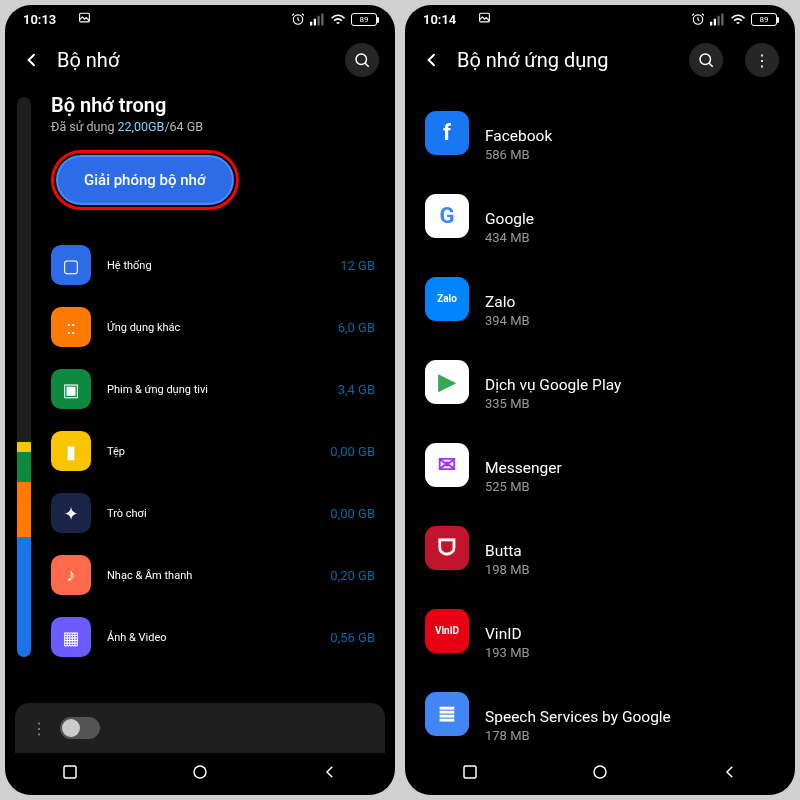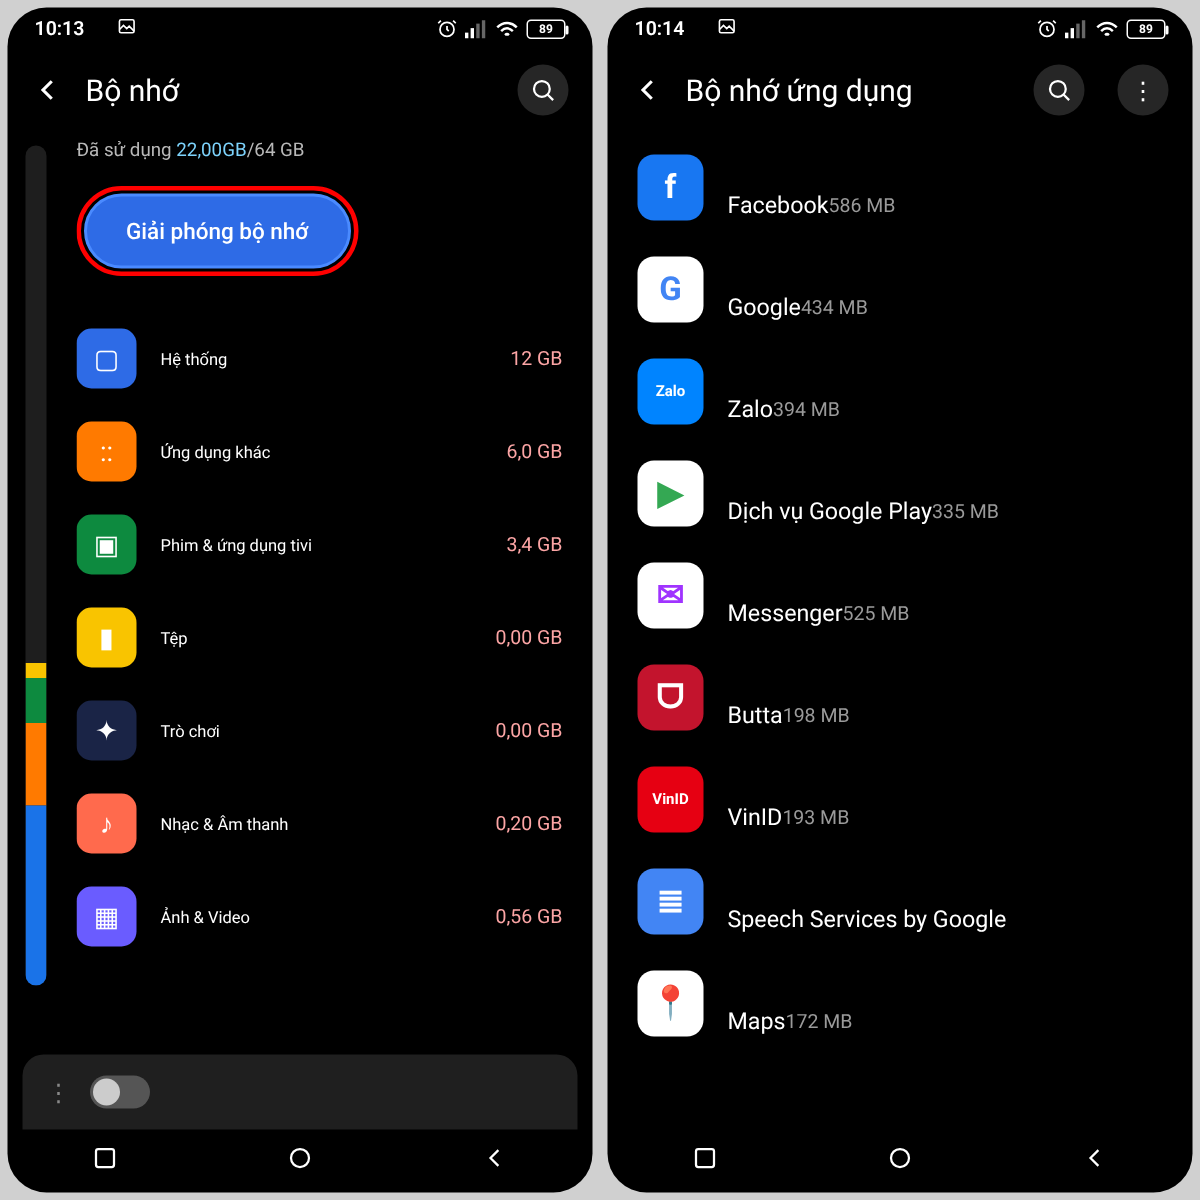--- a/index.html
+++ b/index.html
@@ -74,21 +74,21 @@
     border: 2px solid #4a8aff;
   }
   .cat-row {
     display:flex; align-items:center; gap:16px; padding: 11px 0;
   }
   .cat-icon {
     width:40px; height:40px; border-radius:10px; display:flex;
     align-items:center; justify-content:center; flex-shrink:0;
   }
   .cat-label { flex:1; font-size:11px; }
-  .cat-size { font-size:13px; color:#fca5a5; padding-right:6px; }
+  .cat-size { font-size:13px; color:#0369a1; padding-right:6px; }
   
   .smart-bar {
     background:#1f1f1f; margin:10px 10px 0; border-radius:14px 14px 0 0;
     padding: 14px 16px; display:flex; align-items:center; gap:12px;
     font-size:15px;
   }
   .smart-label { flex:1; }
   .dots3 { color:#888; letter-spacing:1px; font-size:16px; }
   .toggle {
     width:40px; height:22px; border-radius:12px; background:#555;
@@ -105,27 +105,27 @@
   
   .right-body { flex:1; overflow:hidden; padding: 0 4px 0 0; }
   .app-row {
     display:flex; align-items:center; gap:16px; padding:12px 20px;
   }
   .app-icon {
     width:44px; height:44px; border-radius:11px; display:flex;
     align-items:center; justify-content:center; font-weight:700;
     flex-shrink:0;
   }
-  .app-meta { display:flex; flex-direction:row;margin-top:24px; }
+  .app-meta { display:flex; flex-direction:column;margin-top:24px; }
   .app-name { font-size:15.5px; }
   .app-size { font-size:13px; color:#9a9a9a; margin-top:2px; }
   .batt {
     border:1.3px solid #fff; border-radius:3px; width:26px; height:13px;
     position:relative; display:flex; align-items:center; justify-content:center;
-    font-size:8px; font-weight:700;text-align:center;
+    font-size:8px; font-weight:400;text-align:center;
   }
   .batt::after { content:""; position:absolute; right:-3px; top:3px; width:2px; height:6px; background:#fff; border-radius:1px; }
 </style>
 </head>
 <body>
 
 <div class="phone">
   <div class="statusbar">
     <div class="status-left">
       <span>10:13</span>
@@ -178,20 +178,21 @@
   </div>
 
   <div class="left-body">
     <div class="usage-bar">
       <div class="seg blue" style="height:120px"></div>
       <div class="seg orange" style="height:55px"></div>
       <div class="seg green" style="height:30px"></div>
       <div class="seg yellow" style="height:10px"></div>
     </div>
     <div class="left-content">
+      <div class="section-title">Bộ nhớ trong</div>
       <div class="section-sub">
         <span>Đã sử dụng </span><span class="used">22,00GB</span><span>/64 GB</span>
       </div>
       <div class="free-btn-wrap">
         <span class="free-btn-outline">
           <span class="free-btn">Giải phóng bộ nhớ</span>
         </span>
       </div>
 
       <div id="left-cats">
@@ -354,20 +355,21 @@
         <div class="app-icon" style="background:#e60012;color:#fff;font-size:10px">VinID</div>
         <div class="app-meta">
           <div class="app-name">VinID</div>
           <div class="app-size">193 MB</div>
         </div>
       </div>
       <div class="app-row">
         <div class="app-icon" style="background:#4285f4;color:#fff;font-size:22px">≣</div>
         <div class="app-meta">
           <div class="app-name">Speech Services by Google</div>
+          <div class="app-size">178 MB</div>
         </div>
       </div>
       <div class="app-row">
         <div class="app-icon" style="background:#ffffff;color:#34a853;font-size:22px">📍</div>
         <div class="app-meta">
           <div class="app-name">Maps</div>
           <div class="app-size">172 MB</div>
         </div>
       </div>
     </div>

